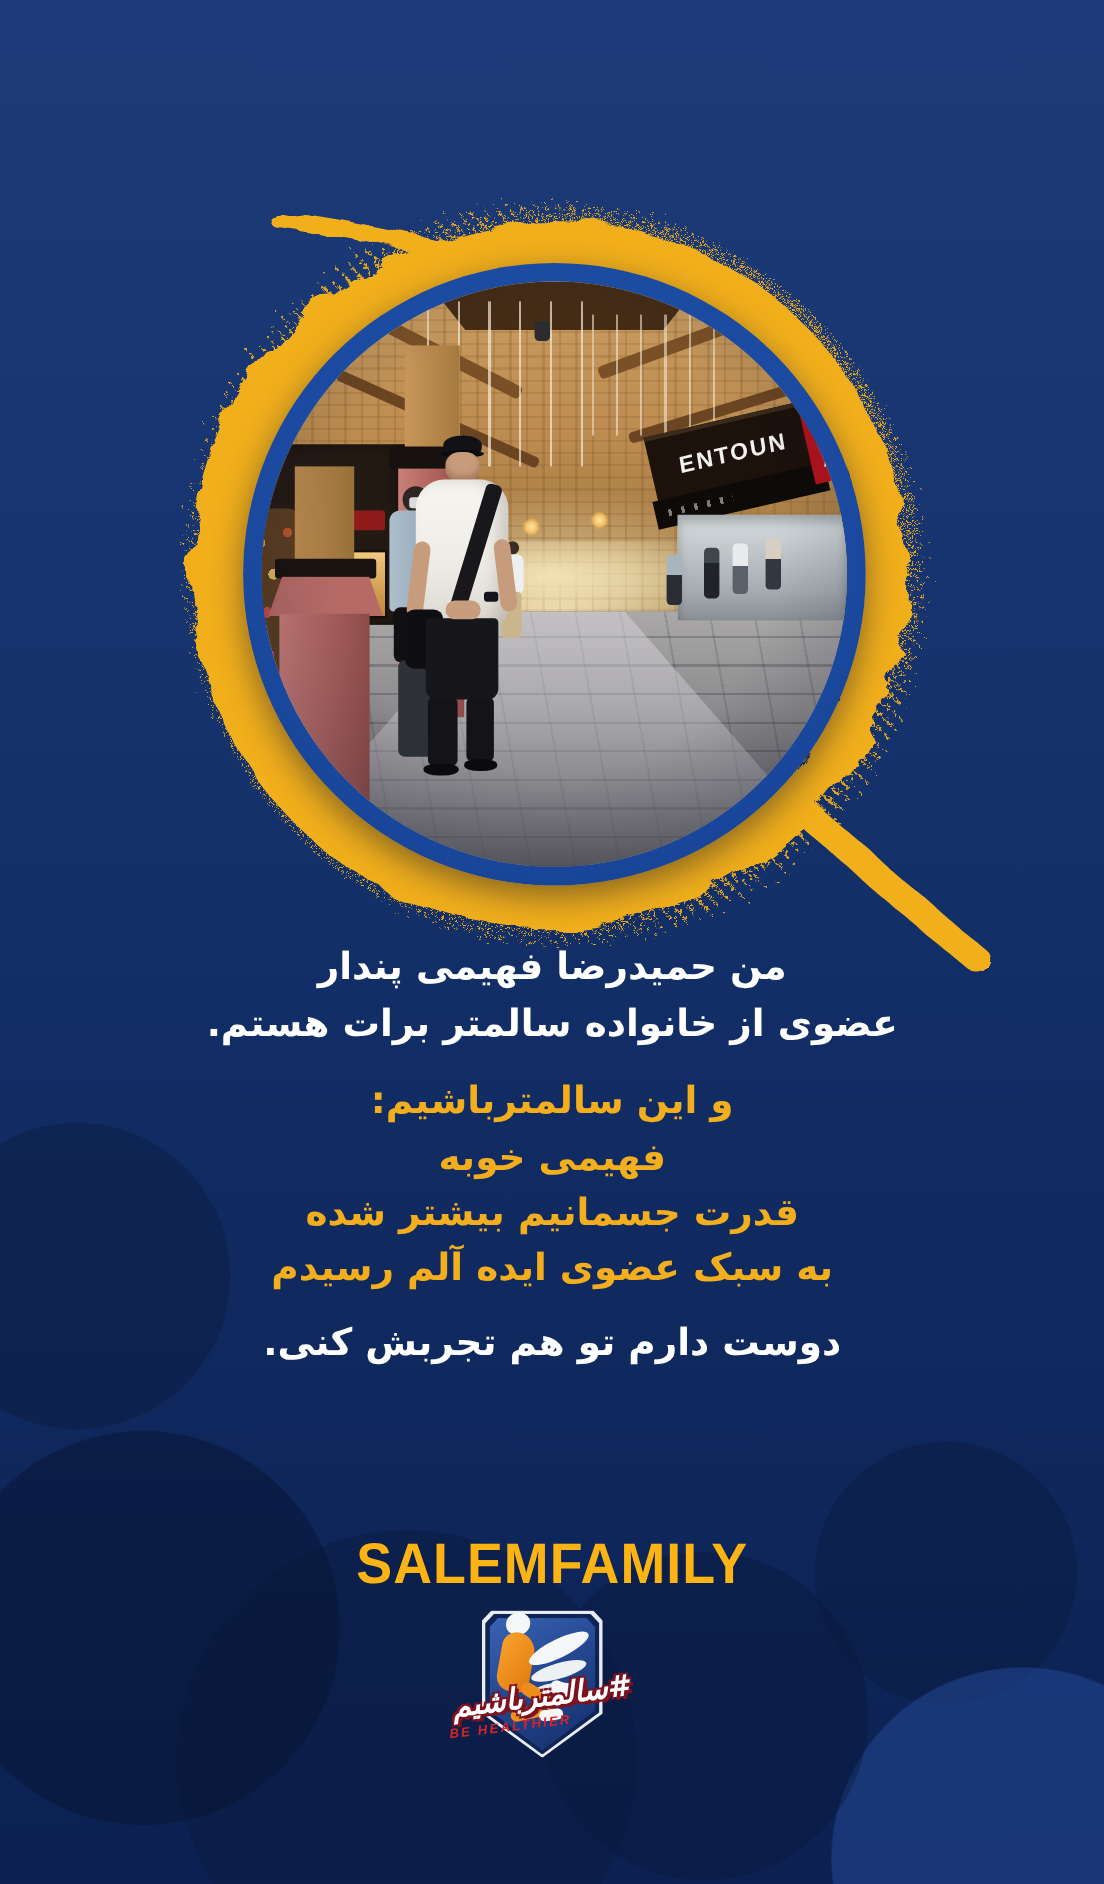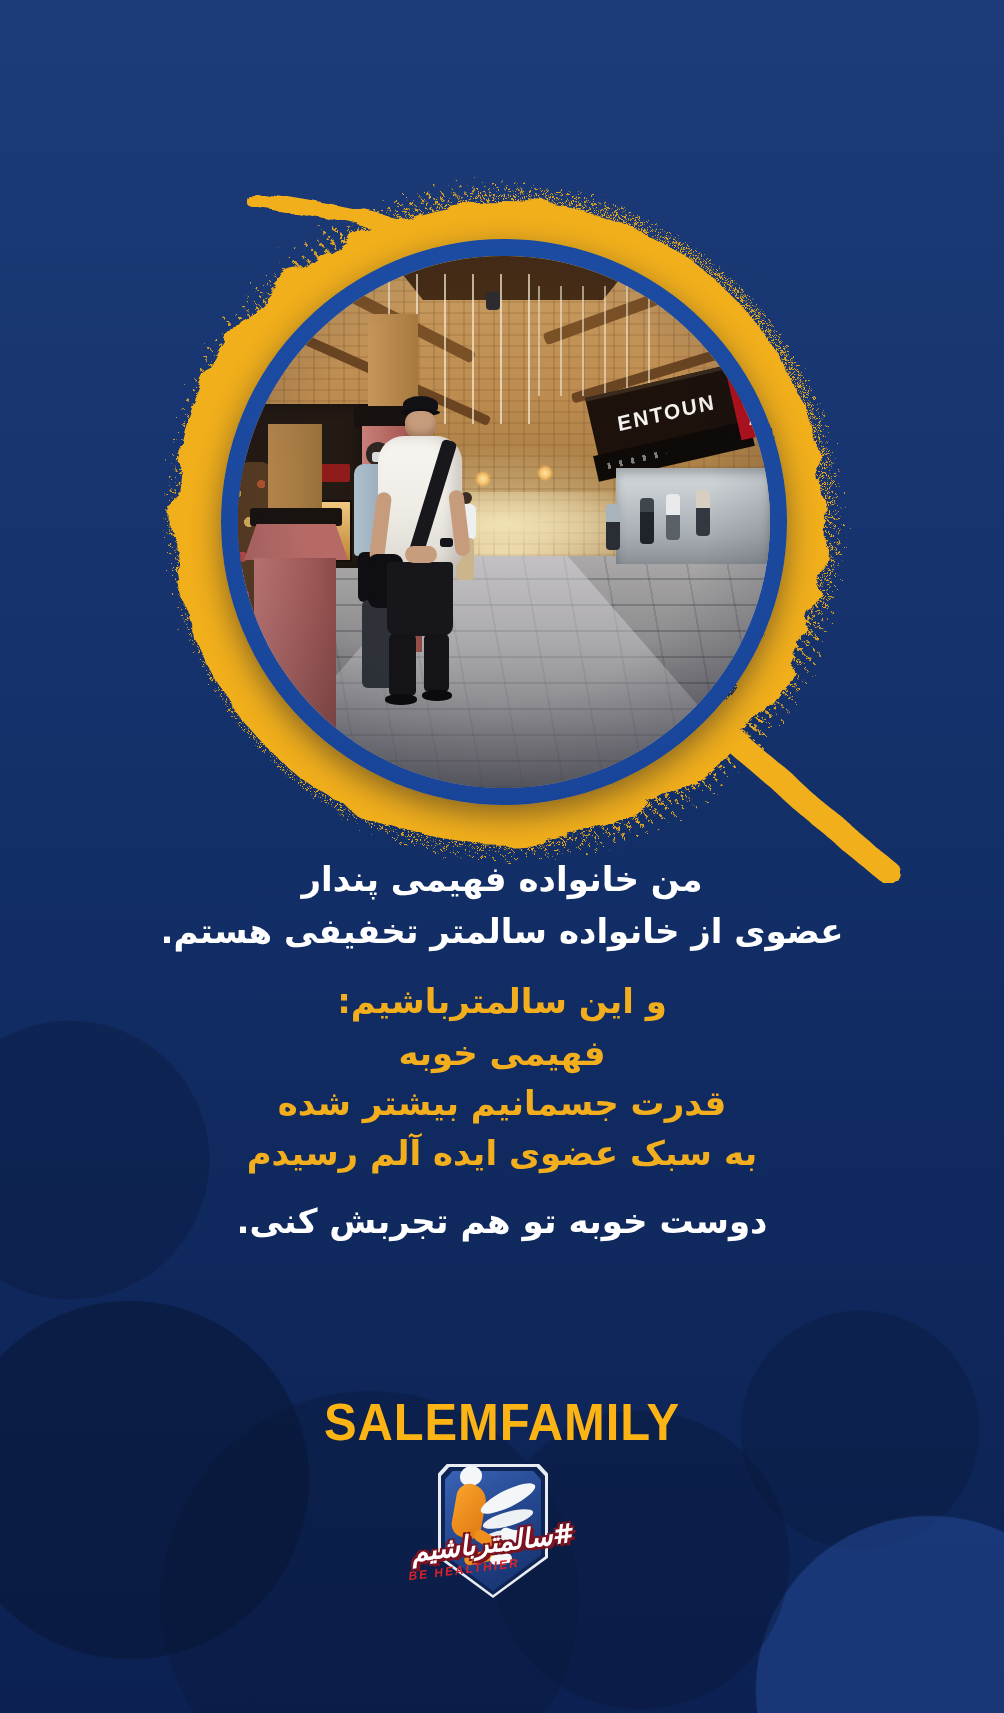--- a/index.html
+++ b/index.html
@@ -256,27 +256,27 @@
         <div class="leg2"></div>
         <div class="shoe1"></div>
         <div class="shoe2"></div>
         <div class="watch"></div>
         <div class="hands"></div>
       </div>
       <div class="vig"></div>
     </div>
   </div>
 
-  <div class="line fa white t-intro1">من خانواده فهیمی پندار</div>
-  <div class="line fa white t-intro2">عضوی از خانواده سالمتر تخفیفی هستم.</div>
+  <div class="line fa white t-intro1">من حمیدرضا فهیمی پندار</div>
+  <div class="line fa white t-intro2">عضوی از خانواده سالمتر برات هستم.</div>
   <div class="line fa yellow t-ach-h">و این سالمترباشیم:</div>
   <div class="line fa yellow t-ach1">فهیمی خوبه</div>
   <div class="line fa yellow t-ach2">قدرت جسمانیم بیشتر شده</div>
   <div class="line fa yellow t-ach3">به سبک عضوی ایده آلم رسیدم</div>
-  <div class="line fa white t-cta1">دوست خوبه تو هم تجربش کنی.</div>
+  <div class="line fa white t-cta1">دوست دارم تو هم تجربش کنی.</div>
   <div class="line t-code">SALEMFAMILY</div>
 
   <div class="logo">
     <div class="shield-outer"></div>
     <div class="shield-mid"></div>
     <div class="shield-inner"></div>
     <div class="puff"></div>
     <div class="body-orange"></div>
     <div class="wing1"></div>
     <div class="wing2"></div>

